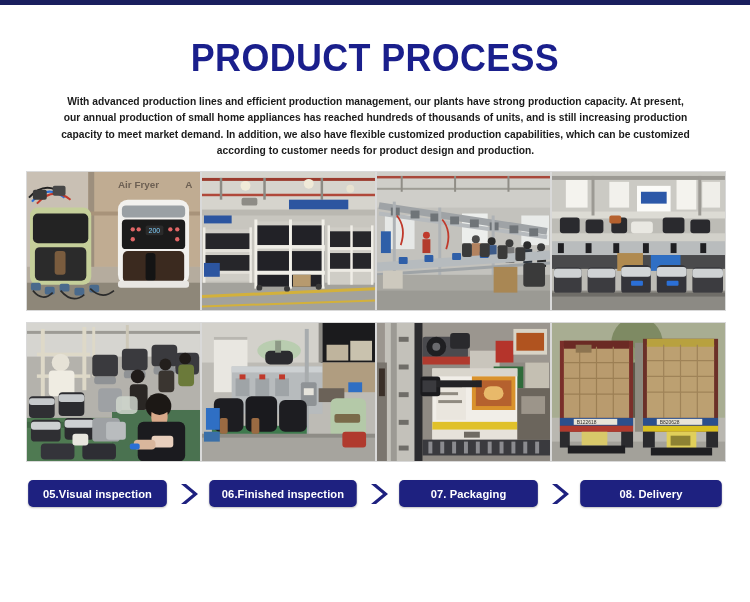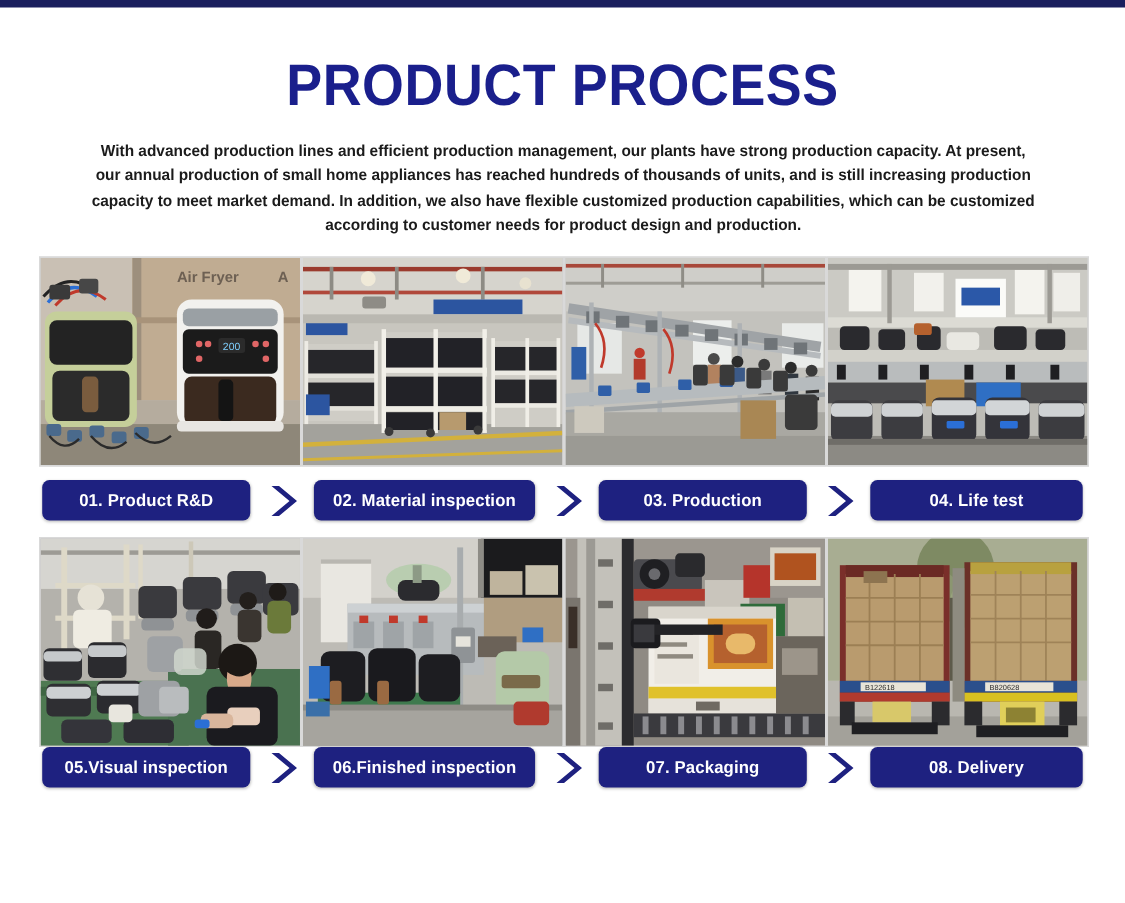--- a/index.html
+++ b/index.html
@@ -68,21 +68,21 @@
   }
   .photo .scene { position: absolute; inset: 0; }
 
   
   .labels {
     display: flex;
     align-items: center;
     padding: 0 4px;
     margin-top: 9px;
   }
-  .labels-2 { margin-top: 0; text-align: right; }
+  .labels-2 { margin-top: 18px; text-align: right; }
 
   .badge {
     background: #1e2180;
     color: #ffffff;
     border-radius: 5px;
     height: 27px;
     display: flex;
     align-items: center;
     justify-content: center;
     font-size: 11.5px;
@@ -371,41 +371,20 @@
             <rect x="116" y="110" width="12" height="5" rx="1" fill="#2b6fd6"></rect>
             <rect x="142" y="96" width="31" height="28" rx="5" fill="#3c3c40"></rect>
             <rect x="142" y="98" width="31" height="9" rx="3" fill="#cfd2d4"></rect>
           </g>
           <rect x="0" y="122" width="175" height="4" fill="#6f6d68"></rect>
         </svg>
       </div>
     </div>
   </div>
 
-  <div class="labels">
-    <div class="badge w1">01. Product R&amp;D</div>
-    <div class="chev">
-      <svg width="22" height="24" viewBox="0 0 22 24">
-        <path d="M4 2 L16 12 L4 22 L9 22 L21 12 L9 2 Z" fill="#1e2180"></path>
-      </svg>
-    </div>
-    <div class="badge w2">02. Material inspection</div>
-    <div class="chev">
-      <svg width="22" height="24" viewBox="0 0 22 24">
-        <path d="M4 2 L16 12 L4 22 L9 22 L21 12 L9 2 Z" fill="#1e2180"></path>
-      </svg>
-    </div>
-    <div class="badge w3">03. Production</div>
-    <div class="chev">
-      <svg width="22" height="24" viewBox="0 0 22 24">
-        <path d="M4 2 L16 12 L4 22 L9 22 L21 12 L9 2 Z" fill="#1e2180"></path>
-      </svg>
-    </div>
-    <div class="badge w4">04. Life test</div>
-  </div>
 
   <div class="row row-photos-2">
 
     <div class="cell">
       <div class="photo">
         <svg class="scene" viewBox="0 0 175 140" preserveAspectRatio="none">
           <rect x="0" y="0" width="175" height="140" fill="#b4b2ac"></rect>
           <rect x="0" y="0" width="175" height="34" fill="#d6d5d0"></rect>
           <rect x="0" y="8" width="175" height="3" fill="#9d9b95"></rect>
 

